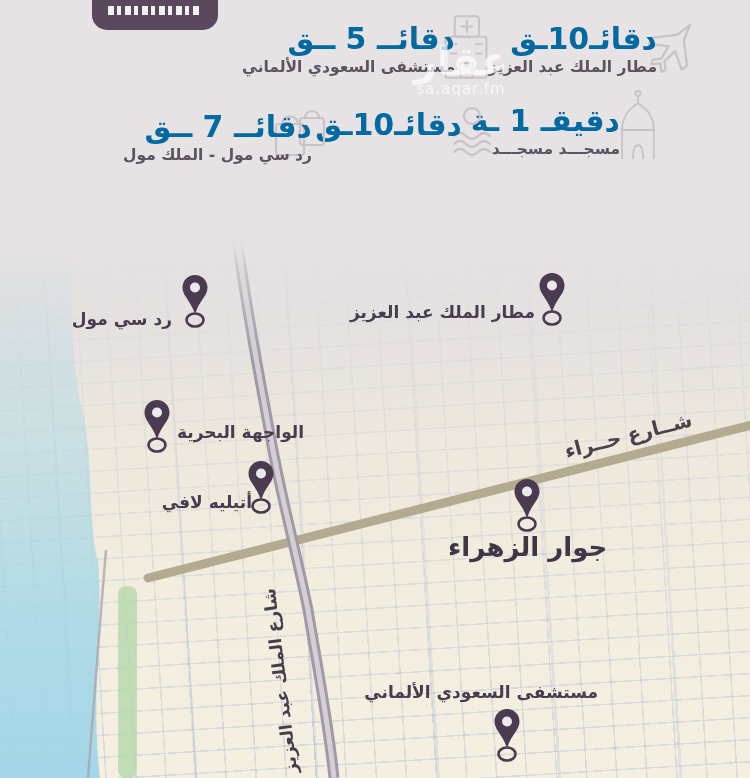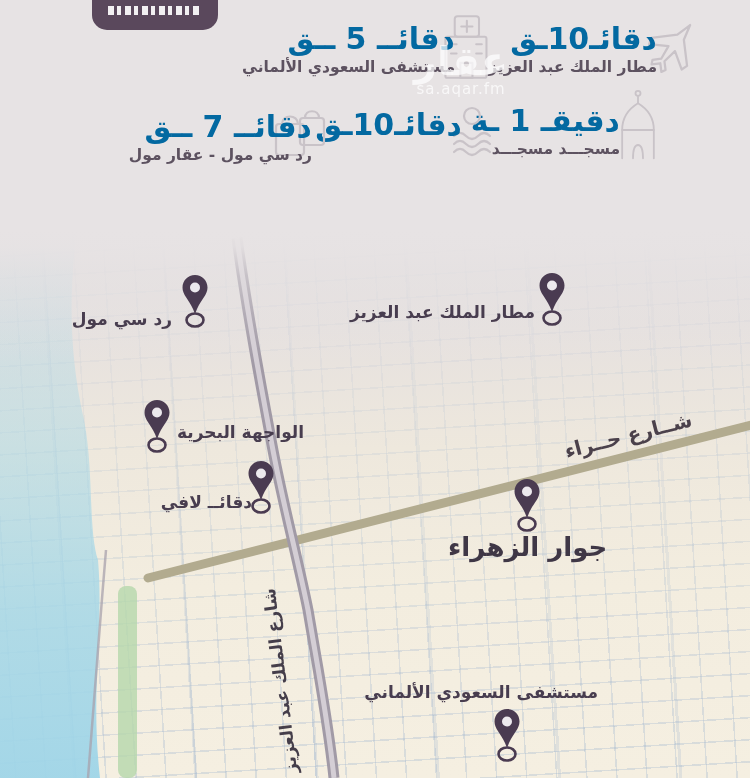--- a/index.html
+++ b/index.html
@@ -133,21 +133,21 @@
 
     <div class="info-item" style="top:94px;right:422px;width:218px;">
       <svg class="item-icon" style="right:0;top:2px;" width="56" height="62" viewBox="0 0 56 62">
         <path class="icon-stroke" d="M33 22 C33 13 47 13 47 22"></path>
         <rect class="icon-stroke" x="28" y="22" width="24" height="27" rx="3"></rect>
         <path class="icon-stroke" d="M10 28 C10 18 26 18 26 28"></path>
         <rect class="icon-stroke" x="4" y="28" width="28" height="31" rx="3"></rect>
       </svg>
       <div class="item-text" style="margin-right:16px;padding-top:16px;">
         <div class="duration" dir="rtl">دقائــ 7 ــق</div>
-        <div class="landmark" dir="rtl">رد سي مول - عقار مول</div>
+        <div class="landmark" dir="rtl">رد سي مول - الملك مول</div>
       </div>
     </div>
   </div>
 
   <div class="map-section">
 
     <div class="map-grid"></div>
 
     <svg class="map-svg" width="750" height="548" viewBox="0 0 750 548">
       <defs>
@@ -204,21 +204,21 @@
     </div>
     <div class="pin-label" style="left:177px;top:192px;">الواجهة البحرية</div>
 
     <div class="pin" style="left:246px;top:230px;">
       <svg width="30" height="54" viewBox="0 0 30 54">
         <ellipse cx="15" cy="46" rx="8.5" ry="6.5" fill="none" stroke="#4a3b51" stroke-width="2.6"></ellipse>
         <path d="M15 1 C7.8 1 2.5 6.6 2.5 13.6 C2.5 21 8.5 25 13 35 L15 40 L17 35 C21.5 25 27.5 21 27.5 13.6 C27.5 6.6 22.2 1 15 1 Z" fill="#4a3b51"></path>
         <circle cx="15" cy="13.5" r="5" fill="#ece9ed"></circle>
       </svg>
     </div>
-    <div class="pin-label" style="right:498px;top:262px;">دقائــ لافي</div>
+    <div class="pin-label" style="right:498px;top:262px;">أتيليه لافي</div>
 
     <div class="pin" style="left:512px;top:248px;">
       <svg width="30" height="54" viewBox="0 0 30 54">
         <ellipse cx="15" cy="46" rx="8.5" ry="6.5" fill="none" stroke="#4a3b51" stroke-width="2.6"></ellipse>
         <path d="M15 1 C7.8 1 2.5 6.6 2.5 13.6 C2.5 21 8.5 25 13 35 L15 40 L17 35 C21.5 25 27.5 21 27.5 13.6 C27.5 6.6 22.2 1 15 1 Z" fill="#4a3b51"></path>
         <circle cx="15" cy="13.5" r="5" fill="#ece9ed"></circle>
       </svg>
     </div>
     <div class="pin-label primary" style="left:448px;top:302px;width:160px;">جوار الزهراء</div>
 

